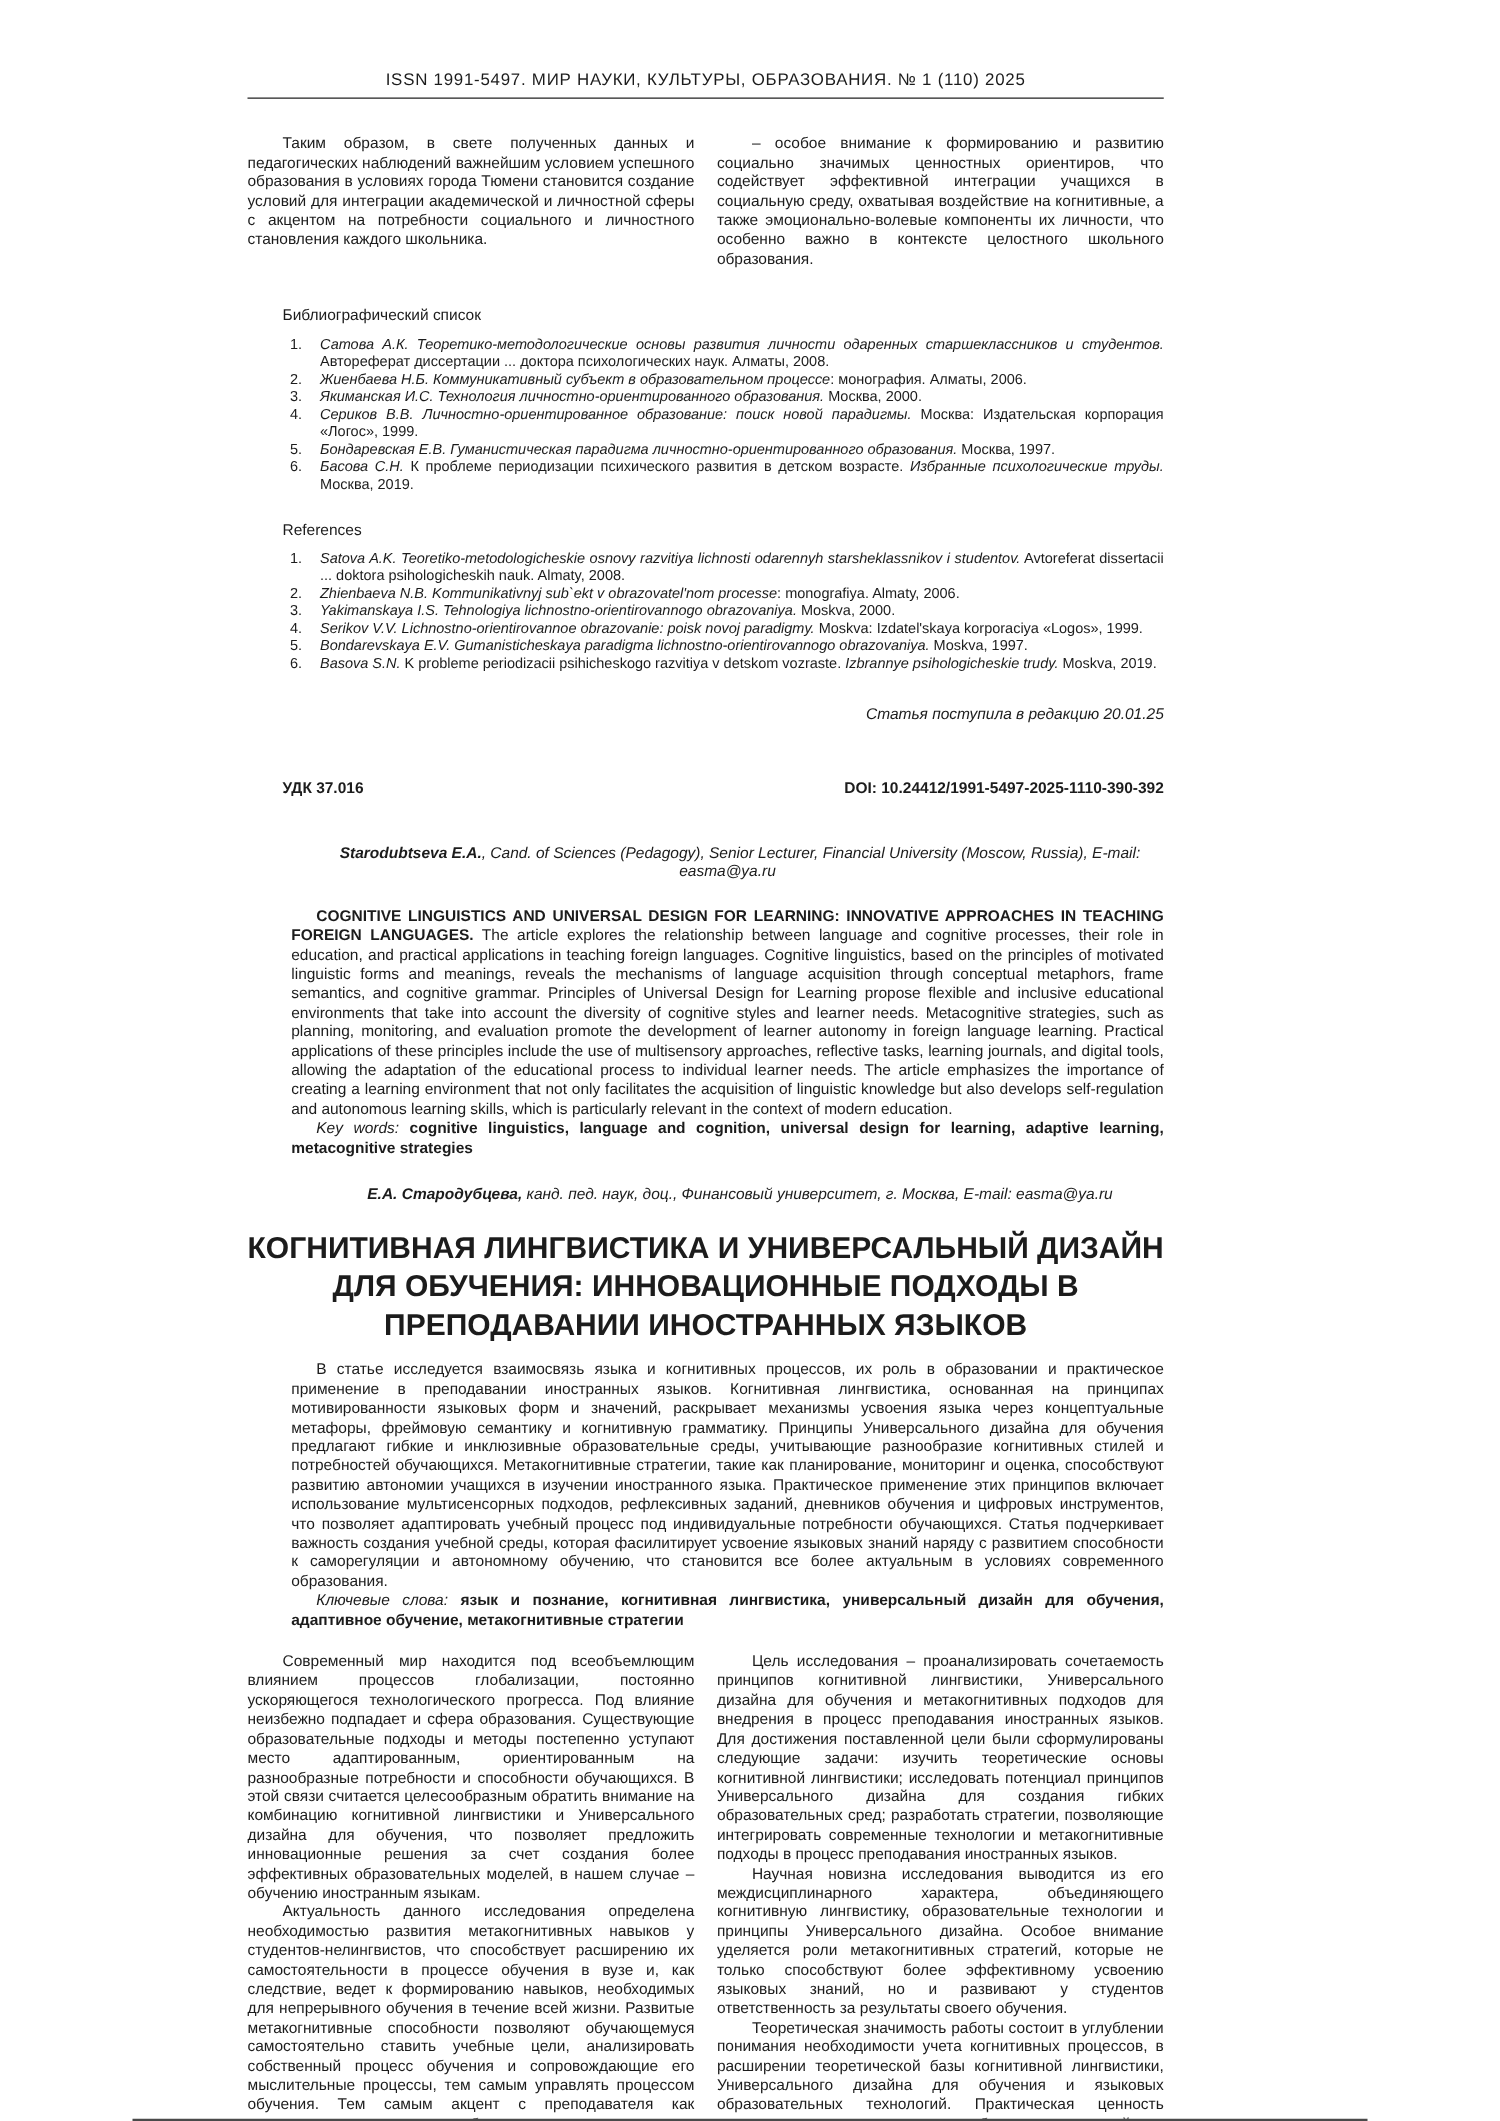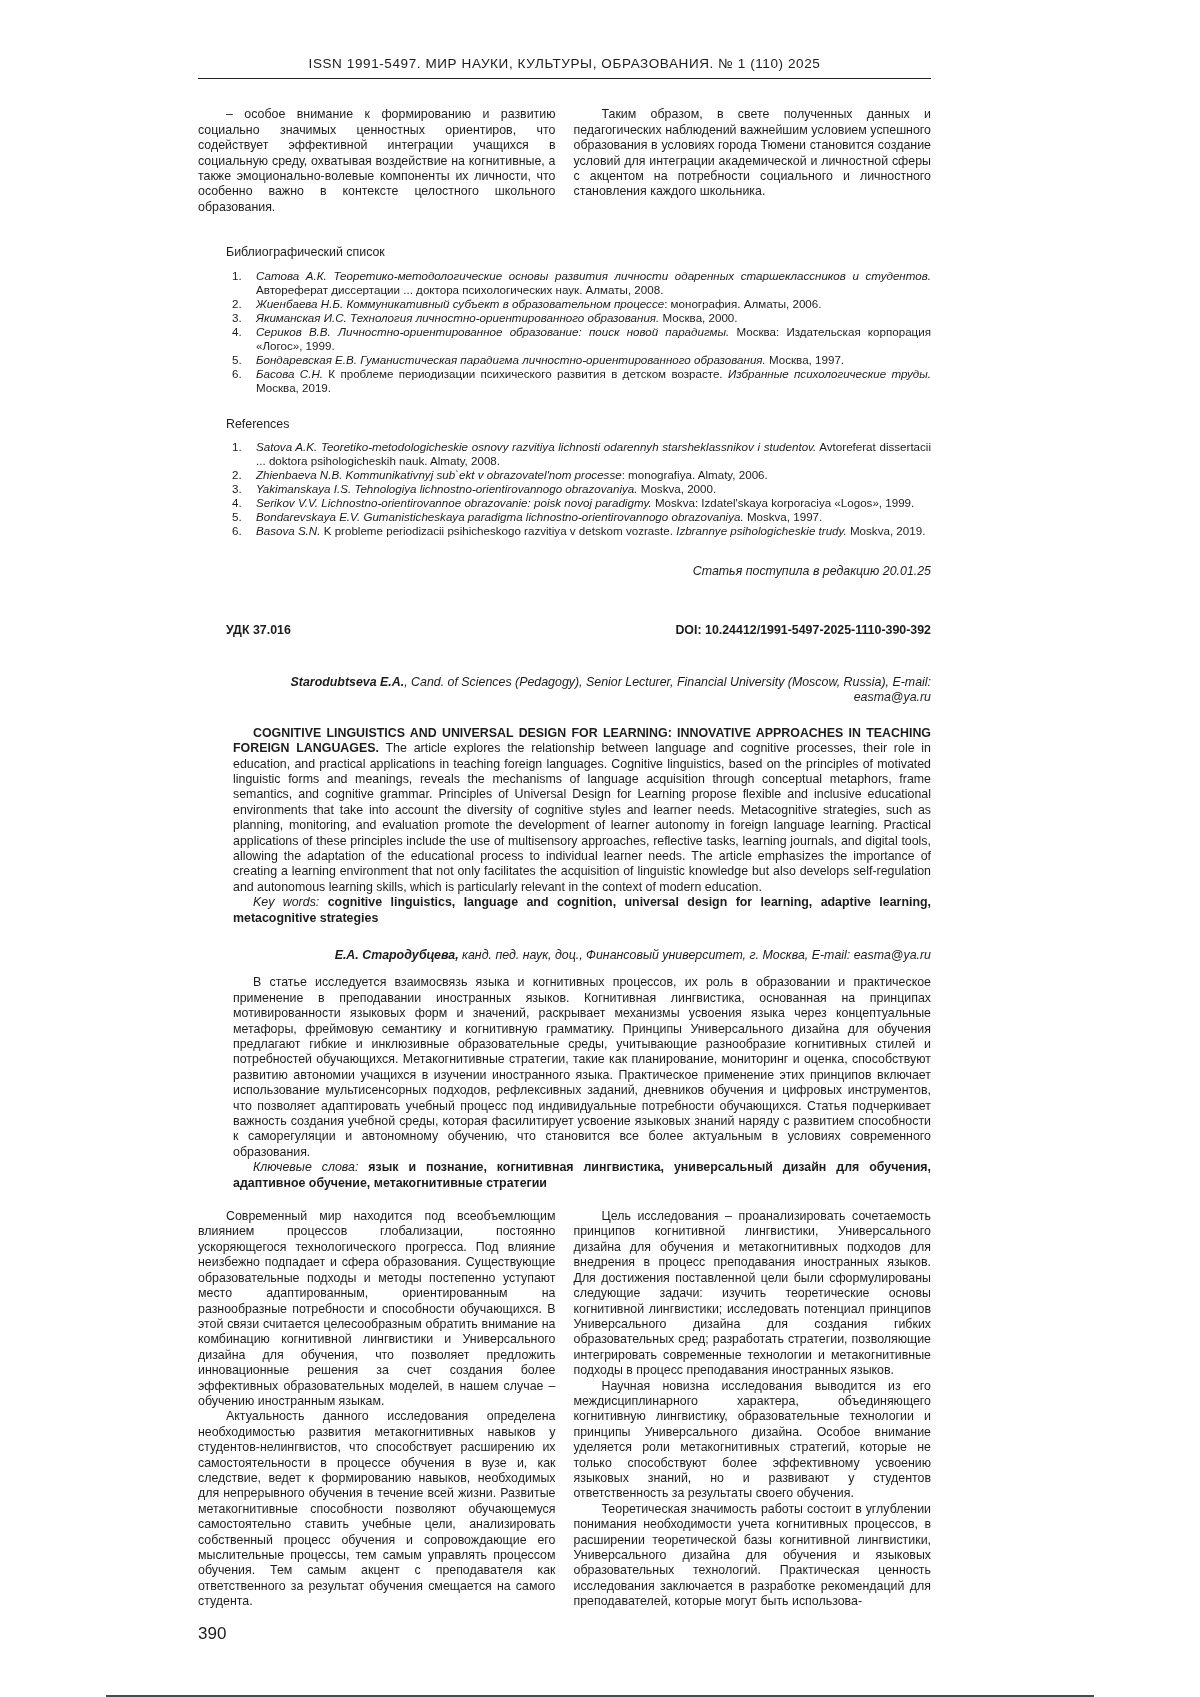--- a/index.html
+++ b/index.html
@@ -48,21 +48,21 @@
   }
   ol.bib li::before {
     content: counter(n) ".";
     position: absolute;
     left: 34px;
   }
   .it { font-style: italic; }
   .received { margin-top: 26px; text-align: right; font-style: italic; }
   .meta-row { margin-top: 44px; display: flex; justify-content: space-between; font-weight: bold; }
   .meta-row .udk { padding-left: 28px; }
-  .author { margin: 36px 0 0 35px; text-indent: 20px; font-style: italic; text-align: right; }
+  .author { margin: 36px 0 0 35px; text-indent: 20px; font-style: italic; text-align: center; }
   .author b { font-weight: bold; }
   .absblock { margin-left: 35px; }
   .absblock p { text-indent: 20px; }
   .abs-en { margin-top: 20px; }
   .kw { margin-left: 35px; text-indent: 20px; }
   .kw .lbl { font-style: italic; }
   .kw .val { font-weight: bold; }
   .author-ru { margin-top: 22px; }
   h1.title {
     margin: 20px 0 0 0;
@@ -79,24 +79,24 @@
 </head>
 <body>
 
 <div class="page">
 
   <div class="hdr">ISSN 1991-5497. МИР НАУКИ, КУЛЬТУРЫ, ОБРАЗОВАНИЯ. № 1 (110) 2025</div>
   <div class="rule"></div>
 
   <section class="two-col intro">
     <div class="col">
-      <p class="ind">– особое внимание к формированию и развитию социально значимых ценностных ориентиров, что содействует эффективной интеграции учащихся в социальную среду, охватывая воздействие на когнитивные, а также эмоционально-волевые компоненты их личности, что особенно важно в контексте целостного школьного образования.</p>
+      <p class="ind">Таким образом, в свете полученных данных и педагогических наблюдений важнейшим условием успешного образования в условиях города Тюмени становится создание условий для интеграции академической и личностной сферы с акцентом на потребности социального и личностного становления каждого школьника.</p>
     </div>
     <div class="col">
-      <p class="ind">Таким образом, в свете полученных данных и педагогических наблюдений важнейшим условием успешного образования в условиях города Тюмени становится создание условий для интеграции академической и личностной сферы с акцентом на потребности социального и личностного становления каждого школьника.</p>
+      <p class="ind">– особое внимание к формированию и развитию социально значимых ценностных ориентиров, что содействует эффективной интеграции учащихся в социальную среду, охватывая воздействие на когнитивные, а также эмоционально-волевые компоненты их личности, что особенно важно в контексте целостного школьного образования.</p>
     </div>
   </section>
 
   <p class="sec-head">Библиографический список</p>
   <ol class="bib">
     <li><span class="it">Сатова А.К.</span><span class="it"> Теоретико-методологические основы развития личности одаренных старшеклассников и студентов.</span><span> Автореферат диссертации ... доктора психологических наук. Алматы, 2008.</span></li>
     <li><span class="it">Жиенбаева Н.Б.</span><span class="it"> Коммуникативный субъект в образовательном процессе</span><span>: монография. Алматы, 2006.</span></li>
     <li><span class="it">Якиманская И.С.</span><span class="it"> Технология личностно-ориентированного образования.</span><span> Москва, 2000.</span></li>
     <li><span class="it">Сериков В.В.</span><span class="it"> Личностно-ориентированное образование: поиск новой парадигмы.</span><span> Москва: Издательская корпорация «Логос», 1999.</span></li>
     <li><span class="it">Бондаревская Е.В.</span><span class="it"> Гуманистическая парадигма личностно-ориентированного образования.</span><span> Москва, 1997.</span></li>
@@ -122,20 +122,21 @@
 
   <p class="author"><b><span class="it">Starodubtseva E.A.</span></b><span class="it">, Cand. of Sciences (Pedagogy), Senior Lecturer, Financial University (Moscow, Russia), E-mail: easma@ya.ru</span></p>
 
   <div class="absblock abs-en">
     <p><b>COGNITIVE LINGUISTICS AND UNIVERSAL DESIGN FOR LEARNING: INNOVATIVE APPROACHES IN TEACHING FOREIGN LANGUAGES.</b><span> The article explores the relationship between language and cognitive processes, their role in education, and practical applications in teaching foreign languages. Cognitive linguistics, based on the principles of motivated linguistic forms and meanings, reveals the mechanisms of language acquisition through conceptual metaphors, frame semantics, and cognitive grammar. Principles of Universal Design for Learning propose flexible and inclusive educational environments that take into account the diversity of cognitive styles and learner needs. Metacognitive strategies, such as planning, monitoring, and evaluation promote the development of learner autonomy in foreign language learning. Practical applications of these principles include the use of multisensory approaches, reflective tasks, learning journals, and digital tools, allowing the adaptation of the educational process to individual learner needs. The article emphasizes the importance of creating a learning environment that not only facilitates the acquisition of linguistic knowledge but also develops self-regulation and autonomous learning skills, which is particularly relevant in the context of modern education.</span></p>
   </div>
   <p class="kw"><span class="lbl">Key words:</span><span class="val"> cognitive linguistics, language and cognition, universal design for learning, adaptive learning, metacognitive strategies</span></p>
 
   <p class="author author-ru"><b><span class="it">Е.А. Стародубцева,</span></b><span class="it"> канд. пед. наук, доц., Финансовый университет, г. Москва, E-mail: easma@ya.ru</span></p>
 
+  <h1 class="title">КОГНИТИВНАЯ ЛИНГВИСТИКА И УНИВЕРСАЛЬНЫЙ ДИЗАЙН ДЛЯ ОБУЧЕНИЯ: ИННОВАЦИОННЫЕ ПОДХОДЫ В ПРЕПОДАВАНИИ ИНОСТРАННЫХ ЯЗЫКОВ</h1>
 
   <div class="absblock abs-ru">
     <p>В статье исследуется взаимосвязь языка и когнитивных процессов, их роль в образовании и практическое применение в преподавании иностранных языков. Когнитивная лингвистика, основанная на принципах мотивированности языковых форм и значений, раскрывает механизмы усвоения языка через концептуальные метафоры, фреймовую семантику и когнитивную грамматику. Принципы Универсального дизайна для обучения предлагают гибкие и инклюзивные образовательные среды, учитывающие разнообразие когнитивных стилей и потребностей обучающихся. Метакогнитивные стратегии, такие как планирование, мониторинг и оценка, способствуют развитию автономии учащихся в изучении иностранного языка. Практическое применение этих принципов включает использование мультисенсорных подходов, рефлексивных заданий, дневников обучения и цифровых инструментов, что позволяет адаптировать учебный процесс под индивидуальные потребности обучающихся. Статья подчеркивает важность создания учебной среды, которая фасилитирует усвоение языковых знаний наряду с развитием способности к саморегуляции и автономному обучению, что становится все более актуальным в условиях современного образования.</p>
   </div>
   <p class="kw"><span class="lbl">Ключевые слова:</span><span class="val"> язык и познание, когнитивная лингвистика, универсальный дизайн для обучения, адаптивное обучение, метакогнитивные стратегии</span></p>
 
   <section class="two-col body-cols">
     <div class="col">
       <p>Современный мир находится под всеобъемлющим влиянием процессов глобализации, постоянно ускоряющегося технологического прогресса. Под влияние неизбежно подпадает и сфера образования. Существующие образовательные подходы и методы постепенно уступают место адаптированным, ориентированным на разнообразные потребности и способности обучающихся. В этой связи считается целесообразным обратить внимание на комбинацию когнитивной лингвистики и Универсального дизайна для обучения, что позволяет предложить инновационные решения за счет создания более эффективных образовательных моделей, в нашем случае – обучению иностранным языкам.</p>
       <p>Актуальность данного исследования определена необходимостью развития метакогнитивных навыков у студентов-нелингвистов, что способствует расширению их самостоятельности в процессе обучения в вузе и, как следствие, ведет к формированию навыков, необходимых для непрерывного обучения в течение всей жизни. Развитые метакогнитивные способности позволяют обучающемуся самостоятельно ставить учебные цели, анализировать собственный процесс обучения и сопровождающие его мыслительные процессы, тем самым управлять процессом обучения. Тем самым акцент с преподавателя как ответственного за результат обучения смещается на самого студента.</p>

